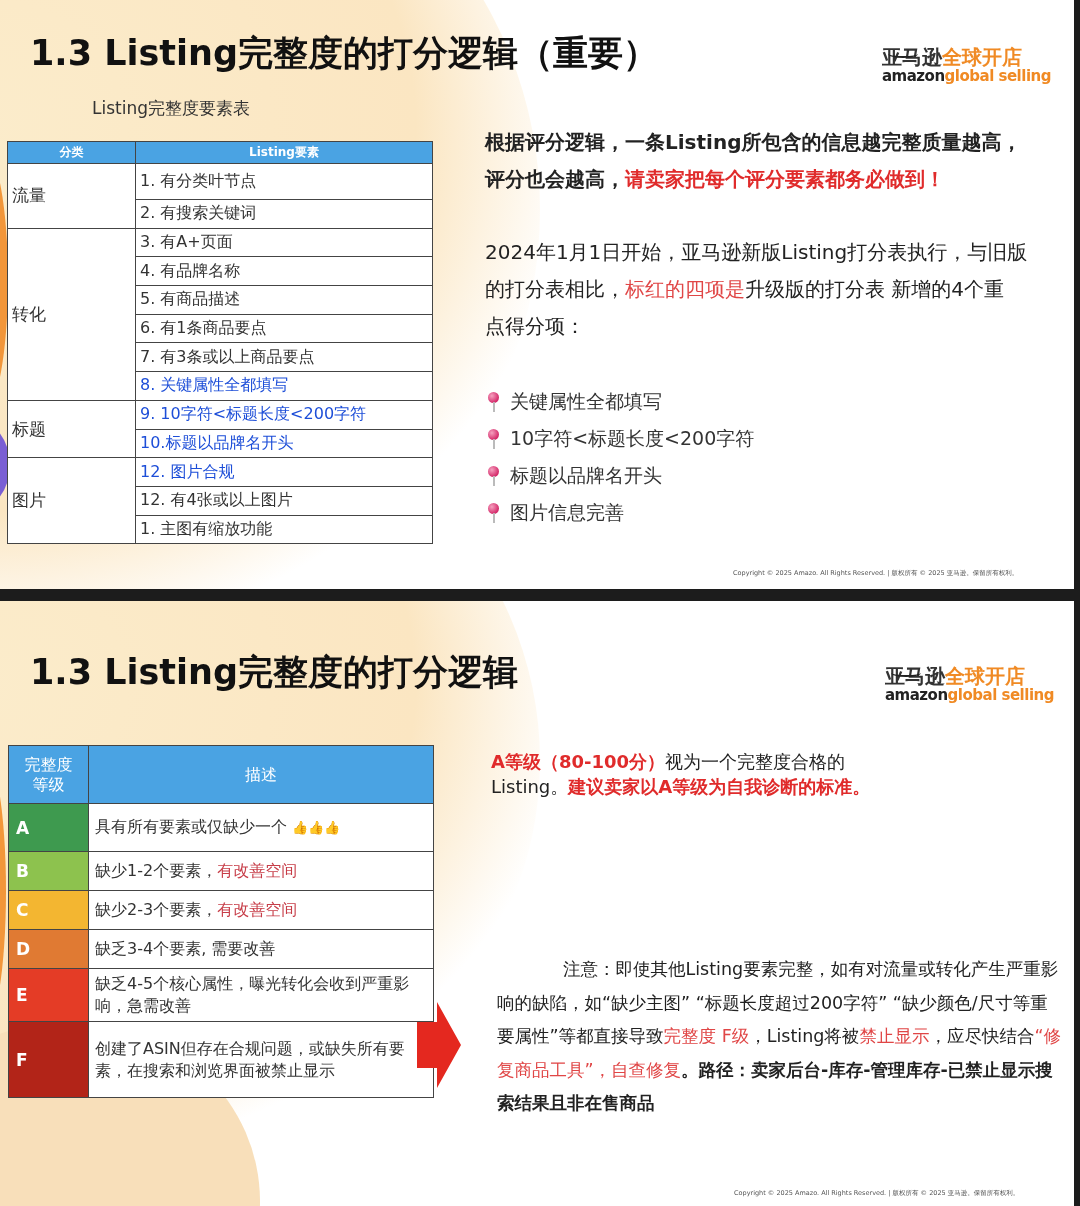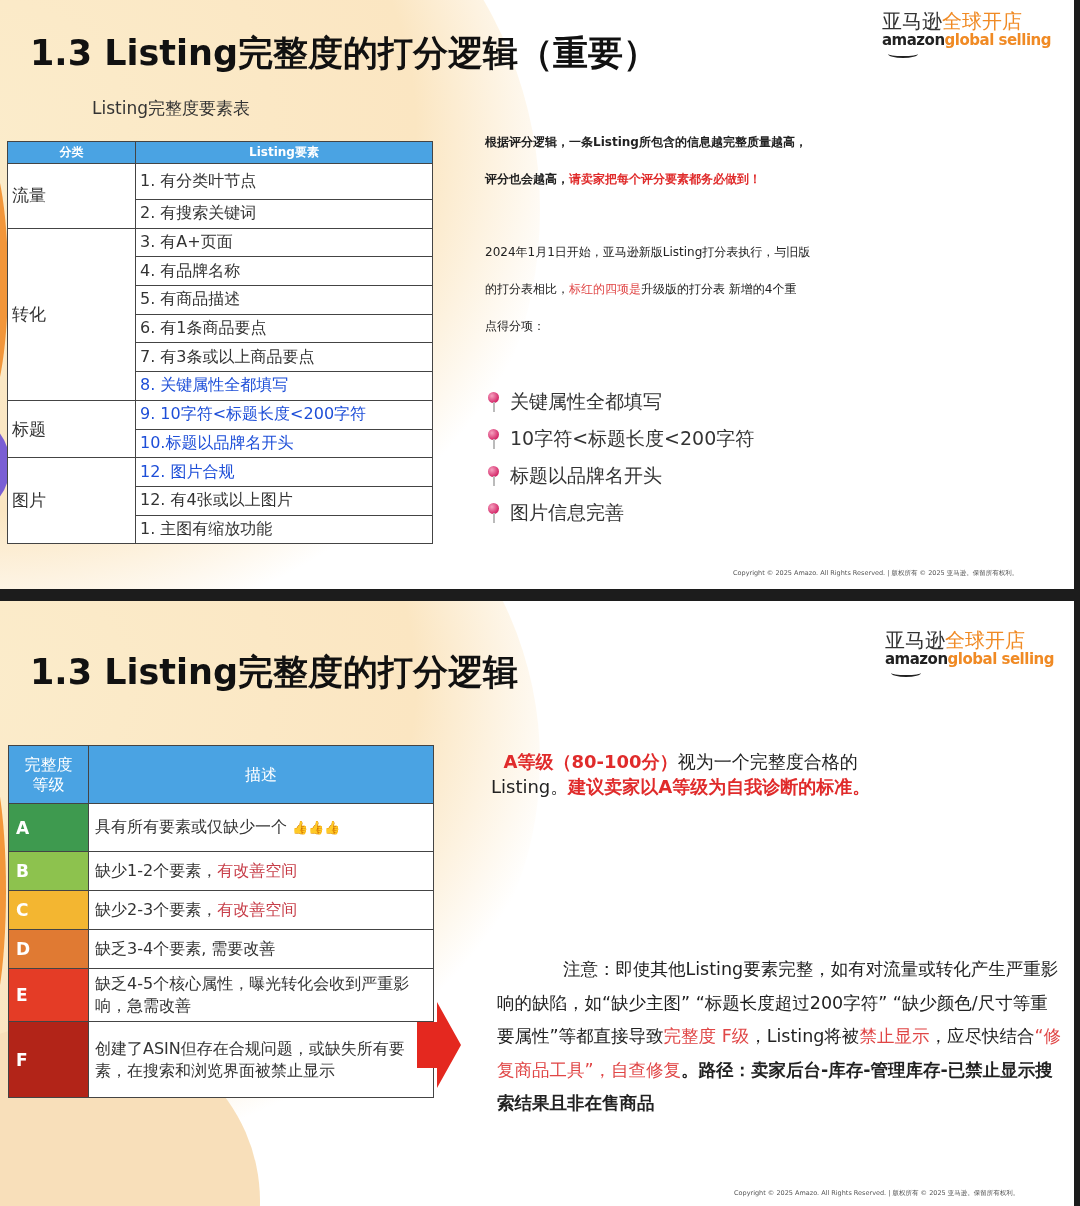--- a/index.html
+++ b/index.html
@@ -11,38 +11,38 @@
   #slide2 { top: 601px; height: 605px; }
 
   
   .bg-cream { position: absolute; border-radius: 50%; background: radial-gradient(ellipse at 30% 40%, #fbeccb 0%, #fbe6c2 55%, rgba(255,255,255,0) 75%); }
   .bg-orange { position: absolute; background: #f2963a; border-radius: 0 50% 50% 0; }
   .bg-purple { position: absolute; background: #7a5fd4; border-radius: 50%; }
   .bg-peach { position: absolute; background: #f8dfba; border-radius: 50%; }
 
   .title { position: absolute; font-weight: bold; font-size: 35px; color: #111; letter-spacing: 0px; white-space: nowrap; }
   .logo { position: absolute; width: 160px; height: 50px; }
-  .logo .cn { font-size: 20px; font-weight: normal; white-space: nowrap; line-height: 22px; }
+  .logo .cn { font-size: 20px; font-weight: bold; white-space: nowrap; line-height: 22px; margin-top: 36px; }
   .logo .cn .dark { color: #333; }
   .logo .cn .orange { color: #f08a24; }
   .logo .en { font-size: 15px; font-weight: bold; white-space: nowrap; line-height: 16px; letter-spacing: -0.5px; }
   .logo .en .dark { color: #222; }
   .logo .en .orange { color: #f08a24; }
   .logo .smile { position: absolute; left: 6px; top: 40px; width: 30px; height: 8px; border-bottom: 2px solid #222; border-radius: 0 0 50% 50%; }
 
   .subtitle { position: absolute; font-size: 17px; color: #333; white-space: nowrap; }
 
   
   table.t1 { position: absolute; left: 7px; top: 141px; width: 426px; border-collapse: collapse; background: #fff; font-size: 16px; }
   table.t1 th { background: #4aa3e3; color: #fff; font-size: 12px; font-weight: bold; height: 22px; border: 1.5px solid #444; }
   table.t1 td { border: 1.5px solid #444; height: 28.7px; padding: 0 4px; white-space: nowrap; color: #333; }
   table.t1 td.cat { text-align: left; width: 128px; font-size: 17px; color: #333; }
   table.t1 td.red { color: #1d4ed8; }
 
-  .right-text { position: absolute; font-size: 12px; line-height: 37px; color: #222; }
+  .right-text { position: absolute; font-size: 20px; line-height: 37px; color: #222; }
   .bold { font-weight: bold; }
   .red { color: #e02b2b; }
   .softred { color: #e04646; }
 
   .pin-list { position: absolute; left: 488px; top: 383px; }
   .pin-item { display: flex; align-items: center; height: 37px; font-size: 19px; color: #333; white-space: nowrap; }
   .pin { position: relative; width: 12px; height: 20px; margin-right: 10px; }
   .pin .head { position: absolute; left: 0; top: 0; width: 11px; height: 11px; border-radius: 50%; background: radial-gradient(circle at 35% 35%, #f6a0bf, #d42a6a 70%); }
   .pin .stick { position: absolute; left: 5px; top: 10px; width: 1.5px; height: 10px; background: #bbb; }
 
@@ -228,21 +228,21 @@
         <td class="grade" style="background:#b22418">F</td>
         <td class="desc darkrose">创建了ASIN但存在合规问题，或缺失所有要素，在搜索和浏览界面被禁止显示</td>
       </tr>
     </tbody>
   </table>
 
   <svg class="arrow" style="top:401px;" viewBox="0 0 44 86">
     <polygon points="0,20 20,20 20,0 44,43 20,86 20,66 0,66" fill="#e4281f"></polygon>
   </svg>
 
-  <div class="r2-text" style="left:491px; top:148px; line-height:25px; white-space:nowrap;text-align:center;">
+  <div class="r2-text" style="left:491px; top:148px; line-height:25px; white-space:nowrap;">
     <div><span class="red bold">A等级（80-100分）</span><span>视为一个完整度合格的</span></div>
     <div><span>Listing。</span><span class="red bold">建议卖家以A等级为自我诊断的标准。</span></div>
   </div>
 
 
   <div class="r2-text" style="left:497px; top:352px; width:568px; line-height:33.5px; font-size:17.5px; text-indent:66px;"><span>注意：即使其他Listing要素完整，如有对流量或转化产生严重影响的缺陷，如“缺少主图” “标题长度超过200字符” “缺少颜色/尺寸等重要属性”等都直接导致</span><span class="softred">完整度 F级</span><span>，Listing将被</span><span class="softred">禁止显示</span><span>，应尽快结合</span><span class="softred">“修复商品工具”，自查修复</span><span class="bold">。路径：卖家后台-库存-管理库存-已禁止显示搜索结果且非在售商品</span></div>
 
   <div class="copyright" style="left:734px; top:588px;">Copyright © 2025 Amazo. All Rights Reserved. | 版权所有 © 2025 亚马逊。保留所有权利。</div>
 </div>
 

